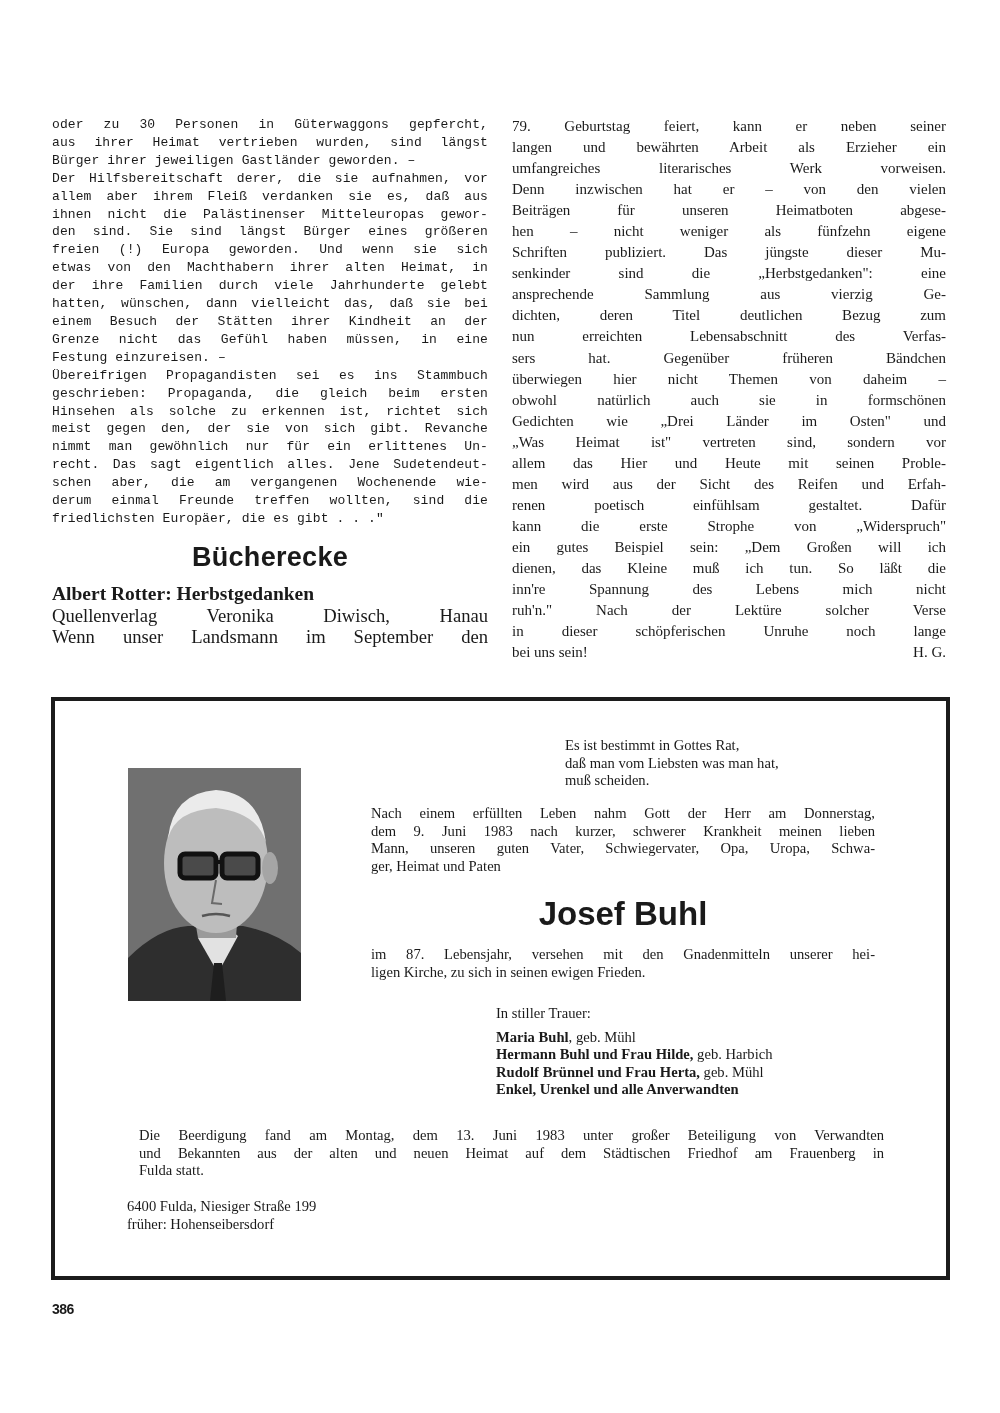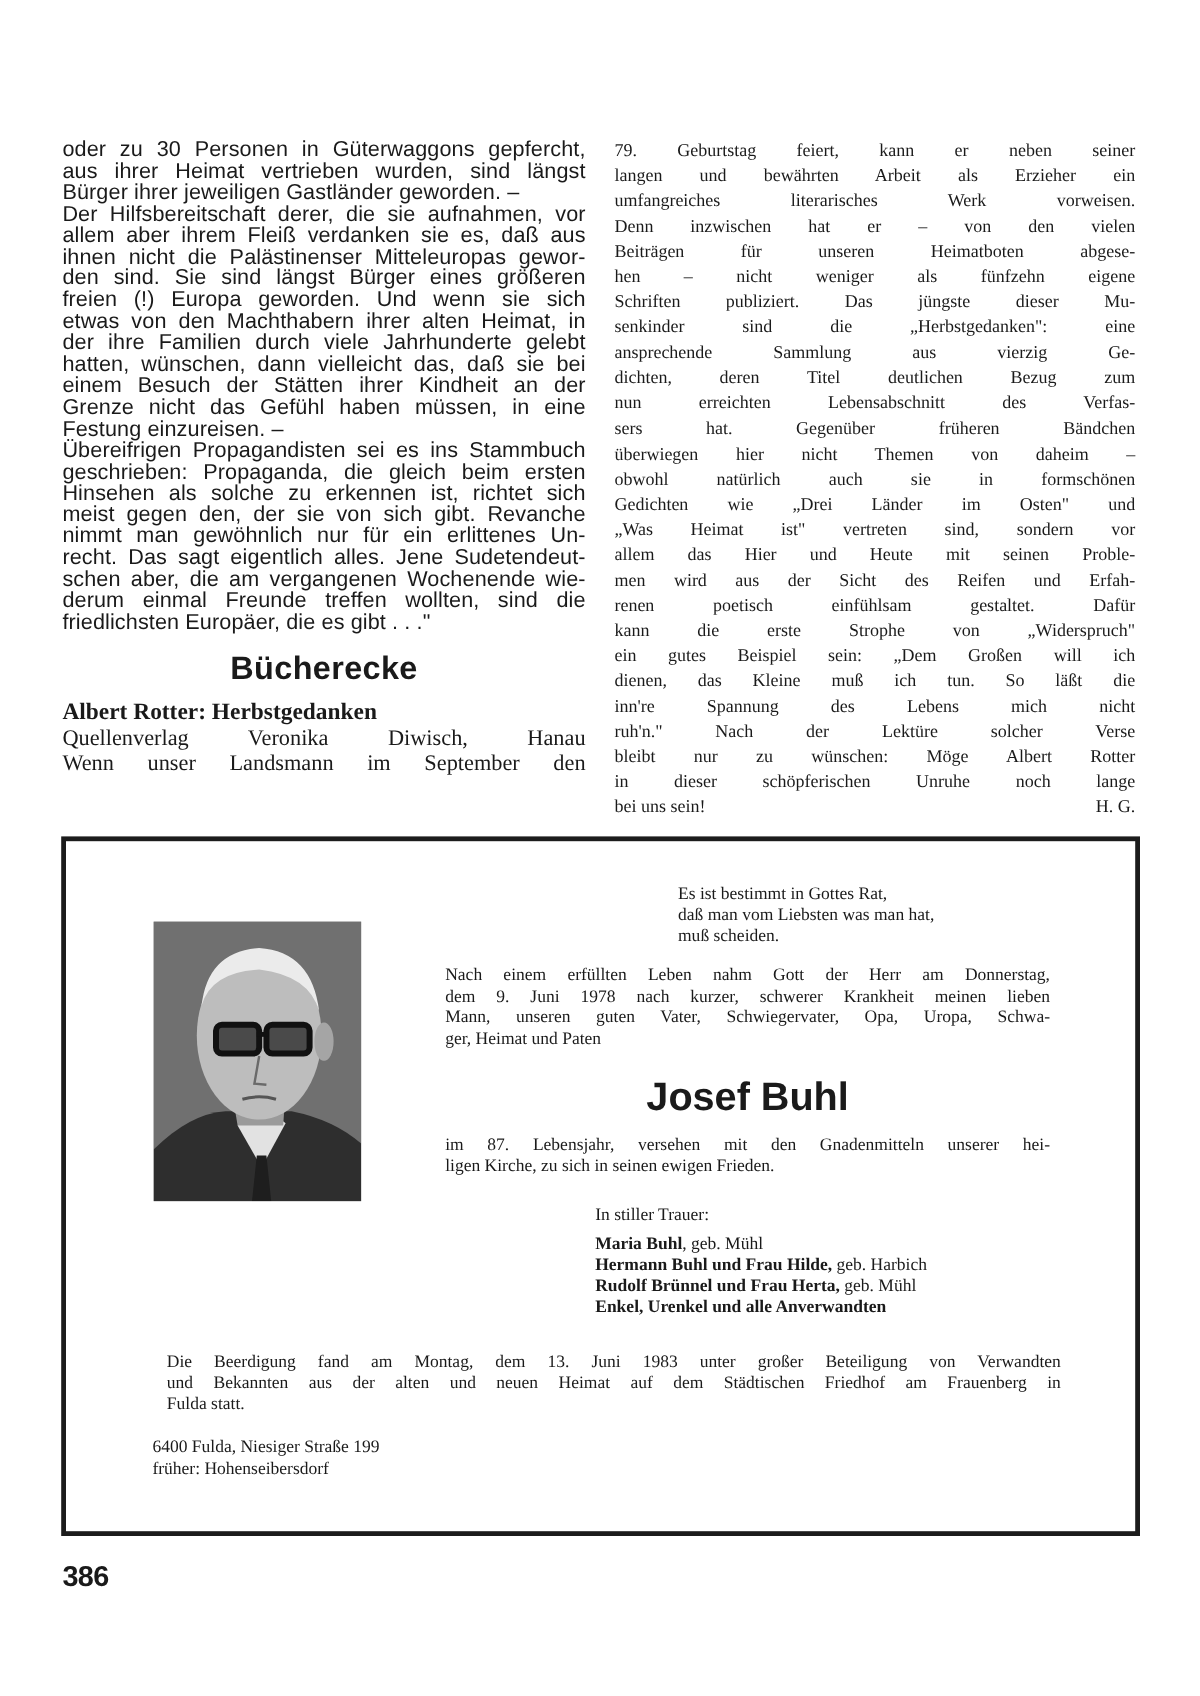--- a/index.html
+++ b/index.html
@@ -1,20 +1,20 @@
 <!DOCTYPE html>
 <html><head>
 <meta charset="utf-8">
 <style>
   html, body { margin:0; padding:0; background:#ffffff; }
   body { width:1000px; height:1413px; position:relative; overflow:hidden; color:#1a1a1a; font-family:"DejaVu Serif", serif; }
   .col { position:absolute; text-align:justify; }
   .col .ln { display:block; white-space:nowrap; text-align:justify; text-align-last:justify; }
   .col .ln.last { text-align-last:left; }
-  #left-col { left:52px; top:116px; width:436px; font-size:18px; line-height:17.9px; font-family:Liberation Sans, sans-serif; }
+  #left-col { left:52px; top:116px; width:436px; font-size:13px; line-height:17.9px; font-family:Liberation Mono, monospace; }
   #left-col .ln { letter-spacing:0.1px; }
   #right-col { left:512px; top:116px; width:434px; font-size:15px; line-height:21.05px; font-family:"Liberation Serif", serif; }
   .section-title { position:absolute; left:52px; top:542px; width:436px; text-align:center; font-family:Liberation Sans, sans-serif; font-weight:bold; font-size:27px; letter-spacing:0.3px; }
   .book-block { position:absolute; left:52px; top:583px; width:436px; font-family:"Liberation Serif", serif; }
   .book-title { display:block; font-weight:bold; font-size:19.5px; line-height:22px; }
   .book-block .ln { display:block; font-size:18.6px; line-height:21px; white-space:nowrap; text-align:justify; text-align-last:justify; }
   .hg-row { display:flex; justify-content:space-between; }
   .obit-box { position:absolute; left:51px; top:697px; width:891px; height:575px; border:4px solid #1c1c1c; }
   .photo { position:absolute; left:128px; top:768px; width:173px; height:233px; background:#6e6e6e; overflow:hidden; }
   .photo svg { display:block; }
@@ -28,21 +28,21 @@
   .age-text { left:371px; top:946px; width:504px; }
   .age-text .ln { text-align:justify; text-align-last:justify; }
   .age-text .ln.last { text-align-last:left; }
   .mourners { left:496px; top:1005px; }
   .mourners .head { display:block; margin-bottom:6px; }
   .mourners b { font-weight:bold;margin-top:28px; }
   .funeral { left:139px; top:1127px; width:745px; font-size:14.6px; line-height:17.6px; }
   .funeral .ln { text-align:justify; text-align-last:justify; }
   .funeral .ln.last { text-align-last:left; }
   .address { left:127px; top:1198px; }
-  .page-num { position:absolute; left:52px; top:1301px; font-family:"Liberation Sans", sans-serif; font-size:24px; font-weight:bold; letter-spacing:-0.5px; }
+  .page-num { position:absolute; left:52px; top:1301px; font-family:"Liberation Sans", sans-serif; font-size:14px; font-weight:bold; letter-spacing:-0.5px; }
 </style>
 </head>
 <body>
 
 <div class="col" id="left-col">
   <span class="ln">oder zu 30 Personen in Güterwaggons gepfercht,</span>
   <span class="ln">aus ihrer Heimat vertrieben wurden, sind längst</span>
   <span class="ln last">Bürger ihrer jeweiligen Gastländer geworden. –</span>
   <span class="ln">Der Hilfsbereitschaft derer, die sie aufnahmen, vor</span>
   <span class="ln">allem aber ihrem Fleiß verdanken sie es, daß aus</span>
@@ -92,21 +92,20 @@
   <span class="ln">Gedichten wie „Drei Länder im Osten" und</span>
   <span class="ln">„Was Heimat ist" vertreten sind, sondern vor</span>
   <span class="ln">allem das Hier und Heute mit seinen Proble-</span>
   <span class="ln">men wird aus der Sicht des Reifen und Erfah-</span>
   <span class="ln">renen poetisch einfühlsam gestaltet. Dafür</span>
   <span class="ln">kann die erste Strophe von „Widerspruch"</span>
   <span class="ln">ein gutes Beispiel sein: „Dem Großen will ich</span>
   <span class="ln">dienen, das Kleine muß ich tun. So läßt die</span>
   <span class="ln">inn're Spannung des Lebens mich nicht</span>
   <span class="ln">ruh'n." Nach der Lektüre solcher Verse</span>
-  <span class="ln">bleibt nur zu wünschen: Möge Albert Rotter</span>
   <span class="ln">in dieser schöpferischen Unruhe noch lange</span>
   <div class="hg-row">
     <span>bei uns sein!</span>
     <span>H. G.</span>
   </div>
 </div>
 
 <div class="obit-box"></div>
 
 <div class="photo" title="Portrait photo of elderly man with glasses">
@@ -136,21 +135,21 @@
 </div>
 
 <div class="obit-text verse">
   <span class="ln">Es ist bestimmt in Gottes Rat,</span>
   <span class="ln">daß man vom Liebsten was man hat,</span>
   <span class="ln">muß scheiden.</span>
 </div>
 
 <div class="obit-text announce">
   <span class="ln">Nach einem erfüllten Leben nahm Gott der Herr am Donnerstag,</span>
-  <span class="ln">dem 9. Juni 1978 nach kurzer, schwerer Krankheit meinen lieben</span>
+  <span class="ln">dem 9. Juni 1983 nach kurzer, schwerer Krankheit meinen lieben</span>
   <span class="ln">Mann, unseren guten Vater, Schwiegervater, Opa, Uropa, Schwa-</span>
   <span class="ln last">ger, Heimat und Paten</span>
 </div>
 
 <div class="name-heading">Josef Buhl</div>
 
 <div class="obit-text age-text">
   <span class="ln">im 87. Lebensjahr, versehen mit den Gnadenmitteln unserer hei-</span>
   <span class="ln last">ligen Kirche, zu sich in seinen ewigen Frieden.</span>
 </div>

